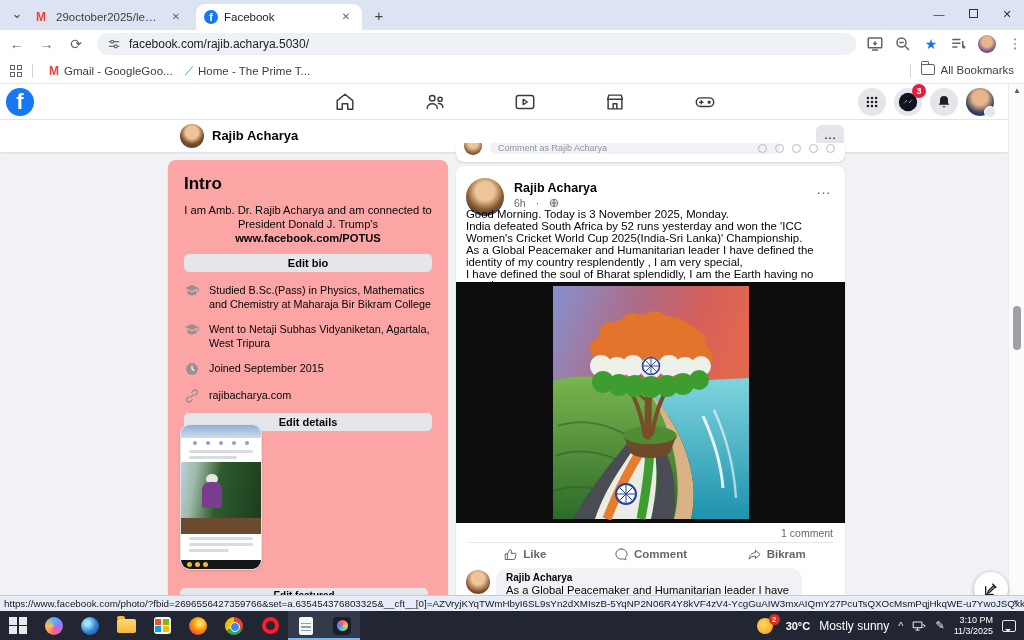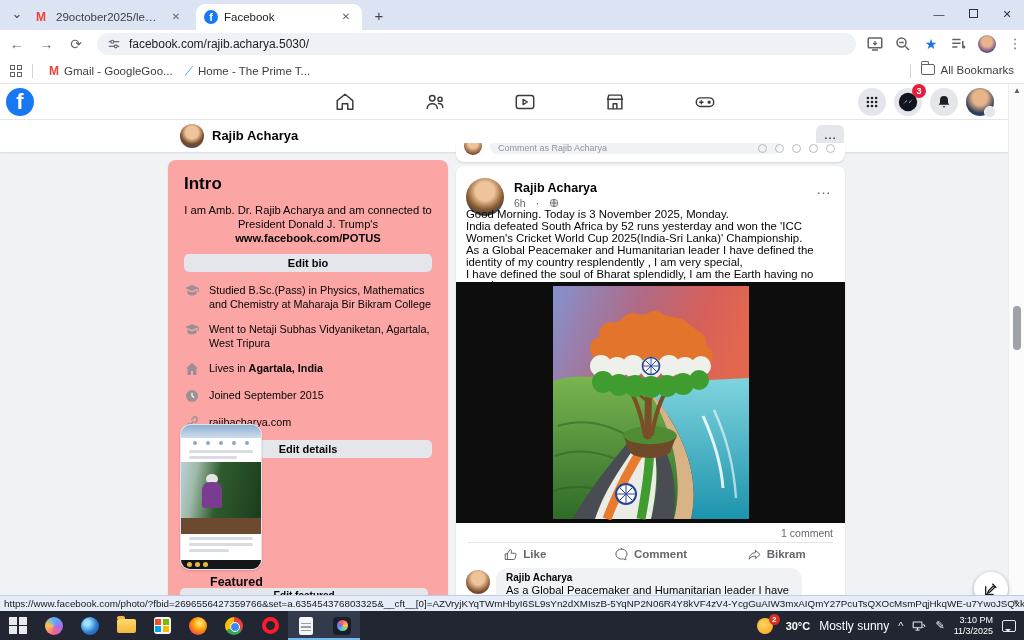--- a/index.html
+++ b/index.html
@@ -333,26 +333,20 @@
         </svg>
       <span class="itx"><span>Studied B.Sc.(Pass) in Physics, Mathematics and Chemistry at Maharaja Bir Bikram College</span><b></b></span>
     </div>
     <div class="irow">
       <svg class="iic gicon" viewBox="0 0 24 24">
           <path d="M12 3L1.5 7.5 12 12l8.5-3.6V13h1.8V7.5L12 3zM5 11.4v4.1c0 1.8 3.1 3.2 7 3.2s7-1.4 7-3.2v-4.1l-7 3-7-3z"></path>
         </svg>
       <span class="itx"><span>Went to Netaji Subhas Vidyaniketan, Agartala, West Tripura</span><b></b></span>
     </div>
     <div class="irow">
-      <svg class="iic gicon" viewBox="0 0 24 24">
-          <path d="M12 3l9.5 8.2h-2.8V21h-5.2v-6.2H10.5V21H5.3v-9.8H2.5L12 3z"></path>
-        </svg>
-      <span class="itx"><span>Lives in </span><b>Agartala, India</b></span>
-    </div>
-    <div class="irow">
       <svg class="iic" viewBox="0 0 24 24" fill="none" stroke="#8a8d91" stroke-width="2.4">
           <circle cx="12" cy="12" r="9" fill="#8a8d91" stroke="none"></circle>
           <path d="M12 7v5l3.5 2.5" stroke="#fff" stroke-width="2"></path>
         </svg>
       <span class="itx"><span>Joined September 2015</span><b></b></span>
     </div>
     <div class="irow">
       <svg class="iic" viewBox="0 0 24 24" fill="none" stroke="#8a8d91" stroke-width="2.2">
           <path d="M9.5 14.5l5-5M8 12l-3 3a3.5 3.5 0 0 0 5 5l3-3M16 12l3-3a3.5 3.5 0 0 0-5-5l-3 3"></path>
         </svg>
@@ -379,23 +373,20 @@
       </div>
       <div class="ft-line"></div>
         <div class="ft-line"></div>
         <div class="ft-line" style="width:50%"></div>
       <div class="ft-foot">
           <i></i>
           <i></i>
           <i></i>
         </div>
     </div>
-    <div class="ft-cap">
-        <span>Featured</span>
-      </div>
     <button class="editfeat">Edit featured</button>
   </div>
 
   <div class="composer">
     <div class="comp-av"></div>
     <div class="comp-pill">Comment as Rajib Acharya</div>
     <div class="comp-icons">
         <i></i>
         <i></i>
         <i></i>

